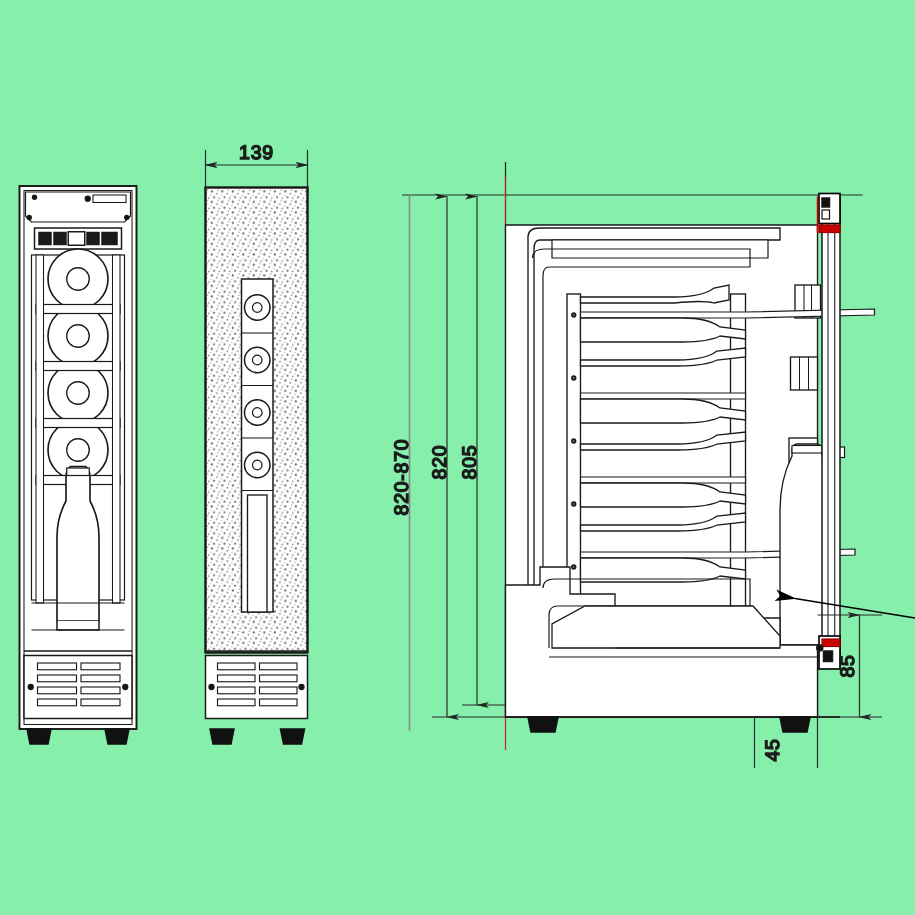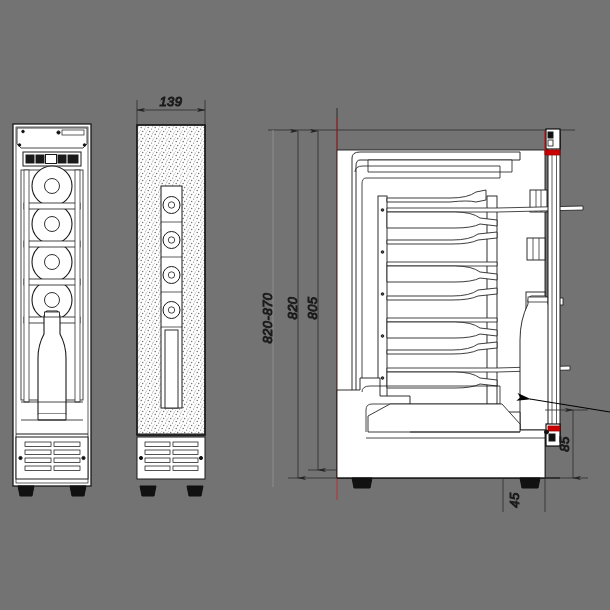--- a/index.html
+++ b/index.html
@@ -1,18 +1,18 @@
 <!DOCTYPE html>
 <html><head>
 <meta charset="utf-8">
 <style>
   html,body{margin:0;padding:0;background:#ffffff;}
   body{width:610px;height:610px;overflow:hidden;
        font-family:"Liberation Sans",sans-serif;color:#1a1a1a;}
-  #sheet{position:relative;width:610px;height:610px;background:#737373;font-style:italic;}
+  #sheet{position:relative;width:610px;height:610px;background:#86efac;}
   #sheet svg{position:absolute;left:0;top:0;}
   .dimtxt{font-family:"Liberation Sans",sans-serif;font-size:13px;fill:#2b2b2b;
           letter-spacing:0.5px;}
 </style>
 </head>
 <body>
 
 <div id="sheet">
 
 <svg width="610" height="610" viewBox="0 0 610 610">

